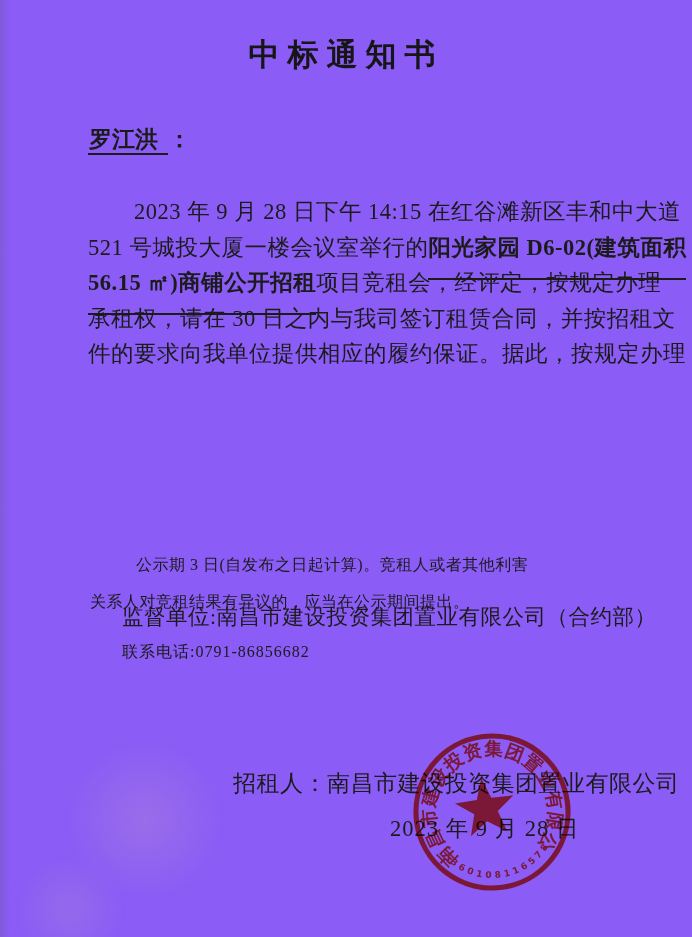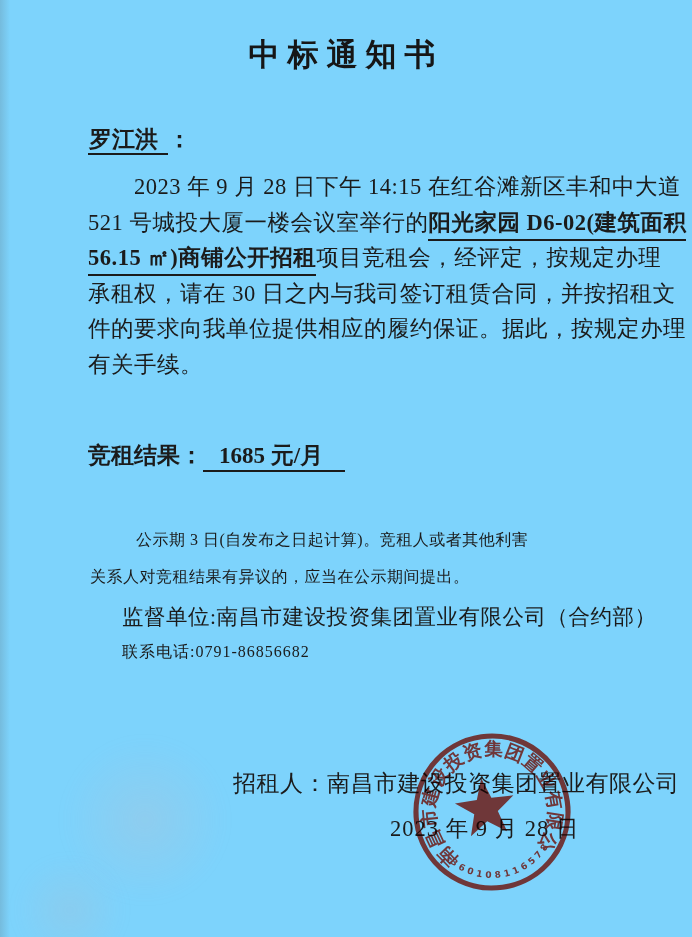--- a/index.html
+++ b/index.html
@@ -1,20 +1,20 @@
 <!DOCTYPE html>
 <html><head>
 <meta charset="utf-8">
 <style>
   html,body{margin:0;padding:0;}
   body{background:#ffffff;}
   .page{
     position:relative;
     width:692px;height:937px;
-    background:#7dd3fc;
+    background:#8b5cf6;
     overflow:hidden;
     font-family:"Liberation Serif","DejaVu Serif",serif;
     color:#1b1b1b;
   }
   .scan-edge-left{
     position:absolute;left:0;top:0;width:10px;height:100%;
     background:linear-gradient(to right, rgba(80,80,80,.18), rgba(0,0,0,0));
     pointer-events:none;
   }
   .scan-smudge{
@@ -35,25 +35,25 @@
   .recipient{
     position:absolute;left:88px;top:124px;
     font-size:23px;font-weight:bold;white-space:nowrap;
   }
   .recipient .name{border-bottom:2.5px solid #1b1b1b;padding:0 10px 1px 1px;}
   .body-par{
     position:absolute;left:88px;top:169px;width:575px;
     font-size:22.5px;line-height:35.6px;
   }
   .body-line{white-space:nowrap;letter-spacing:.5px;}
-  .indent{text-indent:46px;}
+  .indent{text-indent:46px;margin-top:25px;}
   .em-underline{
     font-weight:bold;
     border-bottom:2.5px solid #1b1b1b;
-    padding-bottom:4px;
+    padding-bottom:18px;
   }
   .result-line{
     position:absolute;left:88px;top:440px;
     font-size:23px;font-weight:bold;white-space:nowrap;
   }
   .result-line .value{
     border-bottom:2.5px solid #1b1b1b;
     padding:0 22px 2px 16px;
   }
   .notice-par{
@@ -104,26 +104,22 @@
   <div class="recipient">
     <span class="name">罗江洪</span><span>：</span>
   </div>
 
   <div class="body-par">
     <div class="body-line indent">2023 年 9 月 28 日下午 14:15 在红谷滩新区丰和中大道</div>
     <div class="body-line"><span>521 号城投大厦一楼会议室举行的</span><span class="em-underline">阳光家园 D6-02(建筑面积</span></div>
     <div class="body-line"><span class="em-underline">56.15 ㎡)商铺公开招租</span><span>项目竞租会，经评定，按规定办理</span></div>
     <div class="body-line">承租权，请在 30 日之内与我司签订租赁合同，并按招租文</div>
     <div class="body-line">件的要求向我单位提供相应的履约保证。据此，按规定办理</div>
-    <div class="body-line">有关手续。</div>
   </div>
 
-  <div class="result-line">
-    <span>竞租结果：</span><span class="value">1685 元/月</span>
-  </div>
 
   <div class="notice-par">
     <div class="body-line indent">公示期 3 日(自发布之日起计算)。竞租人或者其他利害</div>
     <div class="body-line">关系人对竞租结果有异议的，应当在公示期间提出。</div>
   </div>
 
   <div class="supervisor-line">监督单位:南昌市建设投资集团置业有限公司（合约部）</div>
 
   <div class="phone-line">联系电话:0791-86856682</div>
 

